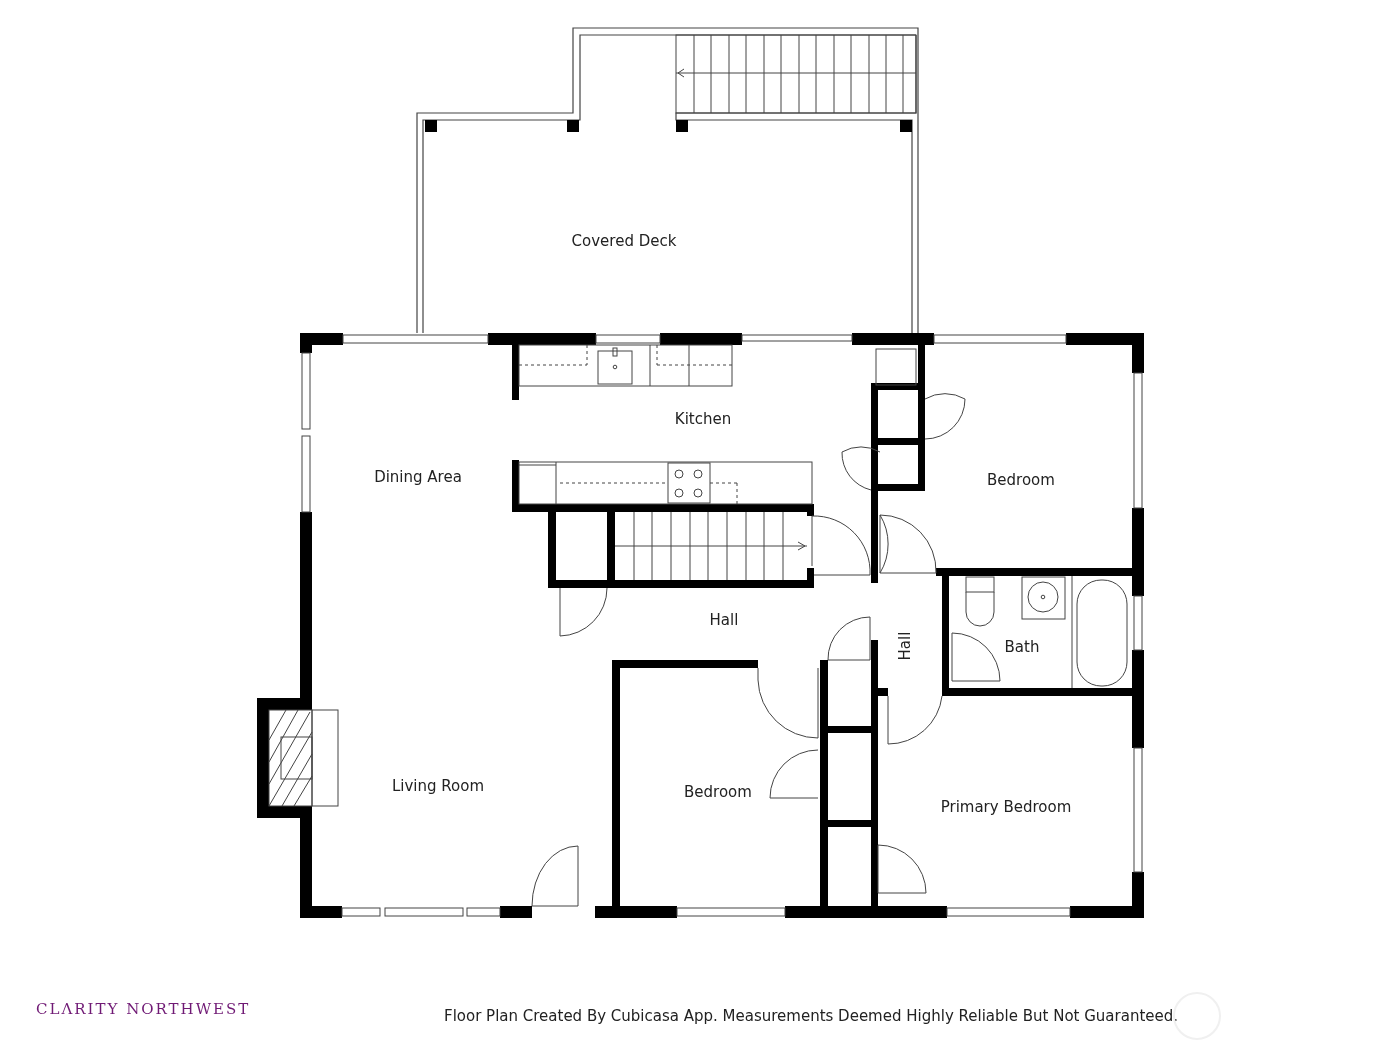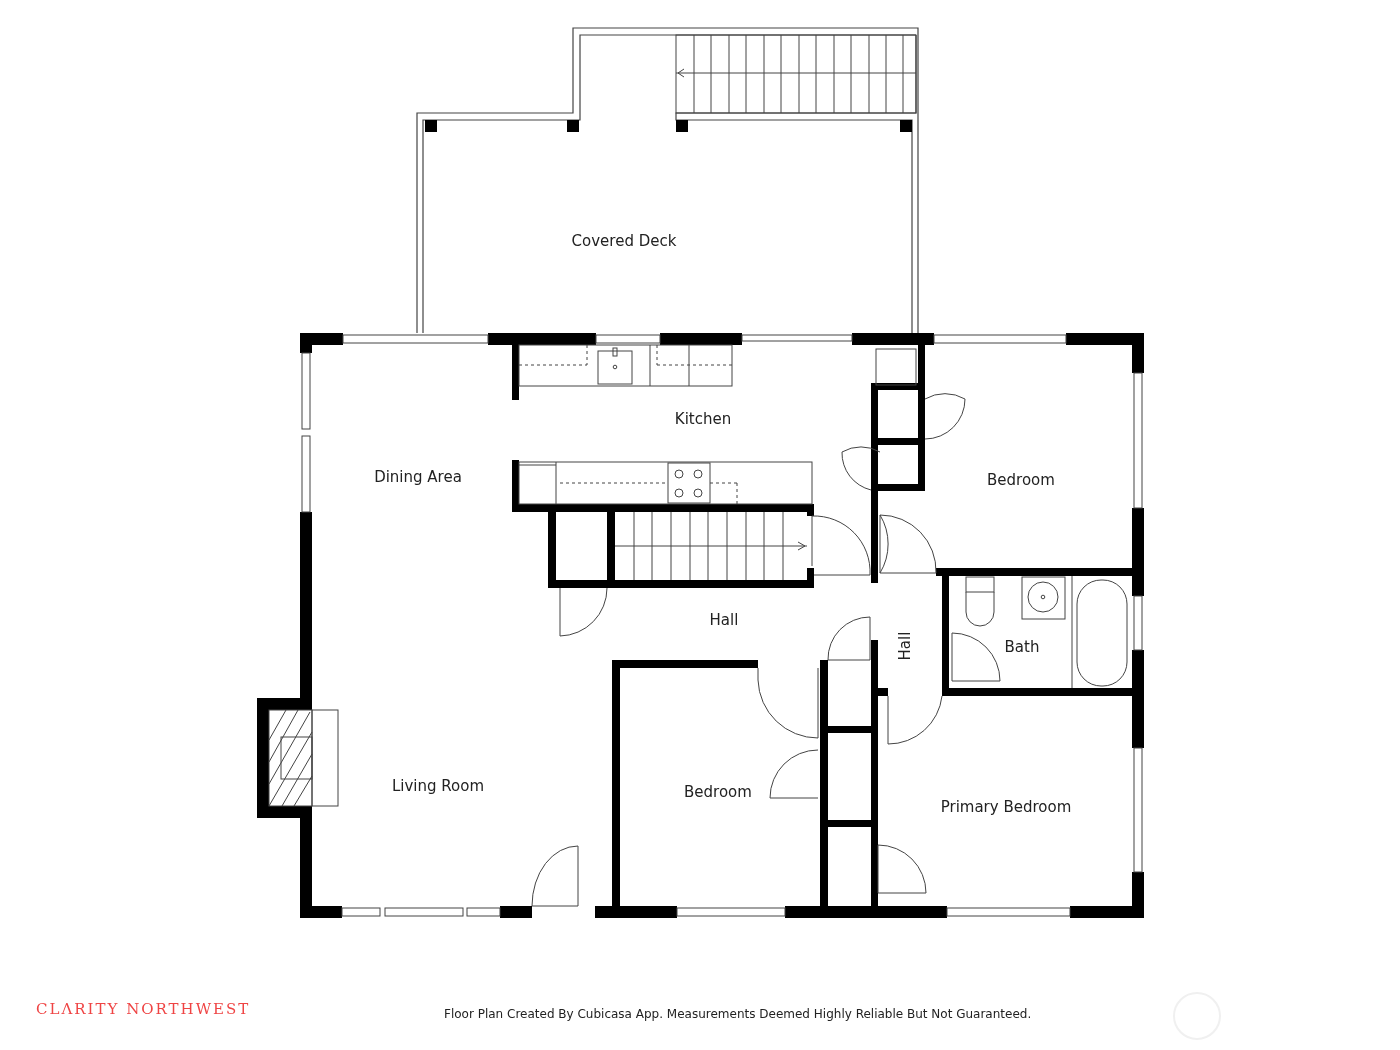--- a/index.html
+++ b/index.html
@@ -1,20 +1,20 @@
 <!DOCTYPE html>
 <html><head>
 <meta charset="utf-8">
 <style>
   html,body{margin:0;padding:0;background:#fff;}
   body{width:1400px;height:1050px;position:relative;overflow:hidden;font-family:"DejaVu Sans","Liberation Sans",sans-serif;}
   svg{position:absolute;left:0;top:0;}
   .lbl{font-family:"DejaVu Sans","Liberation Sans",sans-serif;font-size:15px;fill:#222;}
-  .brand{position:absolute;left:36px;top:1000px;font-family:"DejaVu Serif","Liberation Serif",serif;font-size:15px;letter-spacing:2px;color:#ef4444;}
-  .disclaimer{position:absolute;left:444px;top:1007px;font-family:"DejaVu Sans","Liberation Sans",sans-serif;font-size:12px;color:#222;}
+  .brand{position:absolute;left:36px;top:1000px;font-family:"DejaVu Serif","Liberation Serif",serif;font-size:15px;letter-spacing:2px;color:#701a75;}
+  .disclaimer{position:absolute;left:444px;top:1007px;font-family:"DejaVu Sans","Liberation Sans",sans-serif;font-size:15px;color:#222;}
   .watermark{position:absolute;left:1173px;top:992px;width:44px;height:44px;border-radius:50%;border:2px solid #f0f0f0;}
 </style>
 </head>
 <body>
 
 <svg width="1400" height="1050" viewBox="0 0 1400 1050" xmlns="http://www.w3.org/2000/svg">
 
   <g fill="none" stroke="#444" stroke-width="1.2">
     <polyline points="417,333 417,113 573,113 573,28 918,28 918,34"></polyline>
     <polyline points="423,333 423,120 580,120 580,35 916,35"></polyline>

